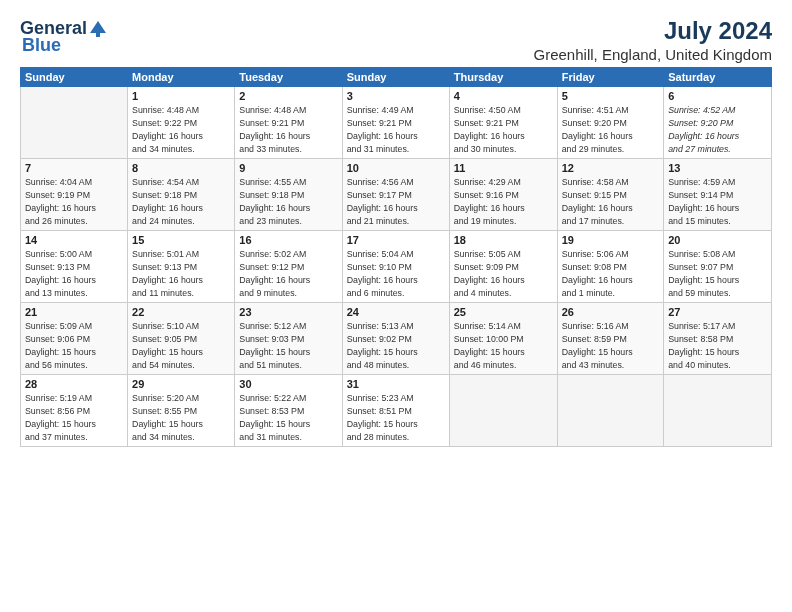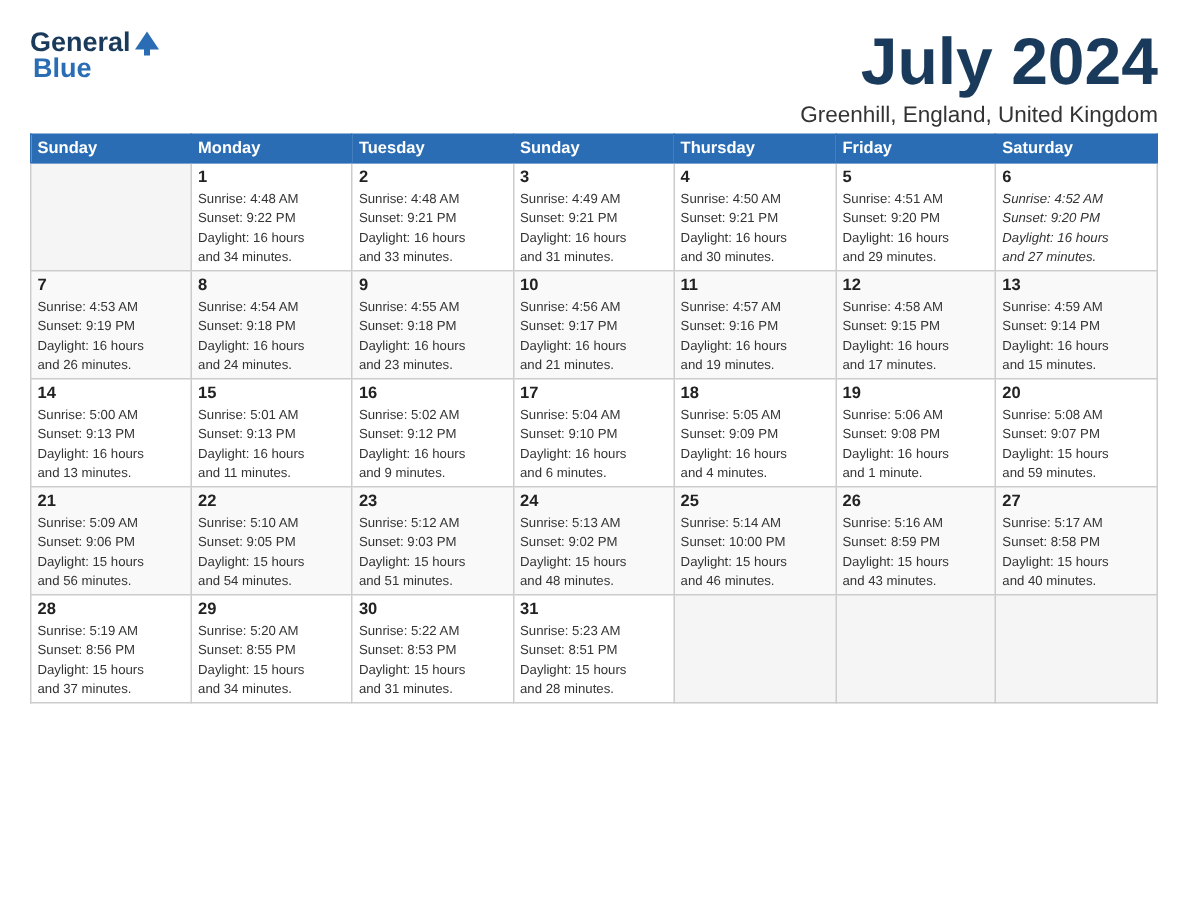--- a/index.html
+++ b/index.html
@@ -22,21 +22,21 @@
     }
     .logo {
       display: flex;
       flex-direction: column;
       align-items: flex-start;
     }
     .title-area {
       text-align: right;
     }
     .month-title {
-      font-size: 44px;
+      font-size: 24px;
       font-weight: bold;
       color: #1a3a5c;
       line-height: 1.1;
     }
     .location {
       font-size: 15px;
       color: #333;
       margin-top: 2px;
     }
     .calendar-table {
@@ -158,21 +158,21 @@
             <span class="day-num">6</span>
             <div class="day-info" style="white-space: pre-line; font-style: italic;">Sunrise: 4:52 AM
 Sunset: 9:20 PM
 Daylight: 16 hours
 and 27 minutes.</div>
           </td>
         </tr>
         <tr>
           <td>
             <span class="day-num">7</span>
-            <div class="day-info" style="white-space: pre-line;">Sunrise: 4:53 AM
+            <div class="day-info" style="white-space: pre-line;">Sunrise: 4:04 AM
 Sunset: 9:19 PM
 Daylight: 16 hours
 and 26 minutes.</div>
           </td>
           <td>
             <span class="day-num">8</span>
             <div class="day-info" style="white-space: pre-line;">Sunrise: 4:54 AM
 Sunset: 9:18 PM
 Daylight: 16 hours
 and 24 minutes.</div>
@@ -186,21 +186,21 @@
           </td>
           <td>
             <span class="day-num">10</span>
             <div class="day-info" style="white-space: pre-line;">Sunrise: 4:56 AM
 Sunset: 9:17 PM
 Daylight: 16 hours
 and 21 minutes.</div>
           </td>
           <td>
             <span class="day-num">11</span>
-            <div class="day-info" style="white-space: pre-line;">Sunrise: 4:57 AM
+            <div class="day-info" style="white-space: pre-line;">Sunrise: 4:29 AM
 Sunset: 9:16 PM
 Daylight: 16 hours
 and 19 minutes.</div>
           </td>
           <td>
             <span class="day-num">12</span>
             <div class="day-info" style="white-space: pre-line;">Sunrise: 4:58 AM
 Sunset: 9:15 PM
 Daylight: 16 hours
 and 17 minutes.</div>

